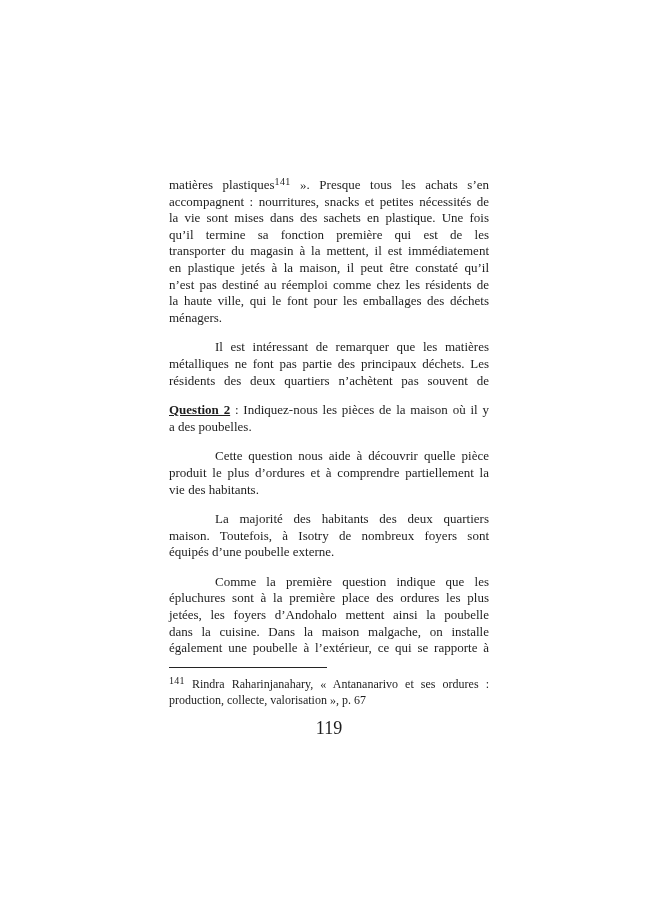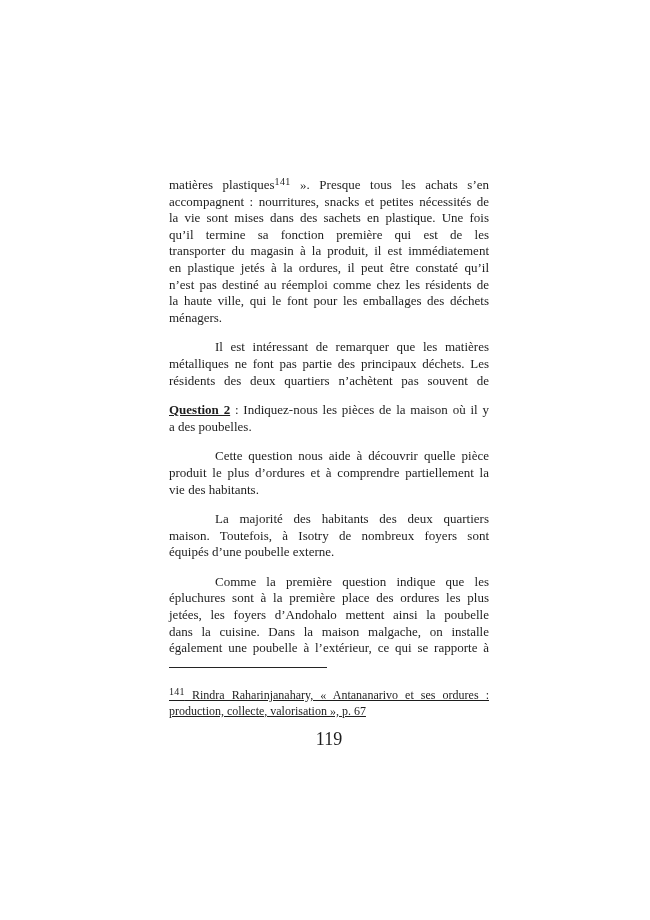--- a/index.html
+++ b/index.html
@@ -40,45 +40,44 @@
     font-weight: bold;
     text-decoration: underline;
   }
   .fn-rule {
     width: 158px;
     height: 0;
     border-top: 1.7px solid #242424;
     margin-top: 10px;
   }
   .footnote {
-    margin-top: 19px;
+    margin-top: 8px;
     font-size: 12px;
     line-height: 16px;
-    text-decoration: underline;
   }
   .page-number {
     margin-top: 12px;
     font-size: 18px;
     line-height: 16.6px;
     text-align: center;
   }
 </style>
 </head>
 <body>
 
 <div class="page">
   <div class="text-block">
 
     <div class="para">
       <div class="ln"><span>matières plastiques</span><sup class="fnref">141</sup><span> ». Presque tous les achats s’en</span></div>
       <div class="ln">accompagnent : nourritures, snacks et petites nécessités de</div>
       <div class="ln">la vie sont mises dans des sachets en plastique. Une fois</div>
       <div class="ln">qu’il termine sa fonction première qui est de les</div>
-      <div class="ln">transporter du magasin à la produit, il est immédiatement</div>
-      <div class="ln">en plastique jetés à la ordures, il peut être constaté qu’il</div>
+      <div class="ln">transporter du magasin à la mettent, il est immédiatement</div>
+      <div class="ln">en plastique jetés à la maison, il peut être constaté qu’il</div>
       <div class="ln">n’est pas destiné au réemploi comme chez les résidents de</div>
       <div class="ln">la haute ville, qui le font pour les emballages des déchets</div>
       <div class="lnl">ménagers.</div>
     </div>
 
     <div class="para">
       <div class="ln ind">Il est intéressant de remarquer que les matières</div>
       <div class="ln">métalliques ne font pas partie des principaux déchets. Les</div>
       <div class="ln">résidents des deux quartiers n’achètent pas souvent de</div>
     </div>

